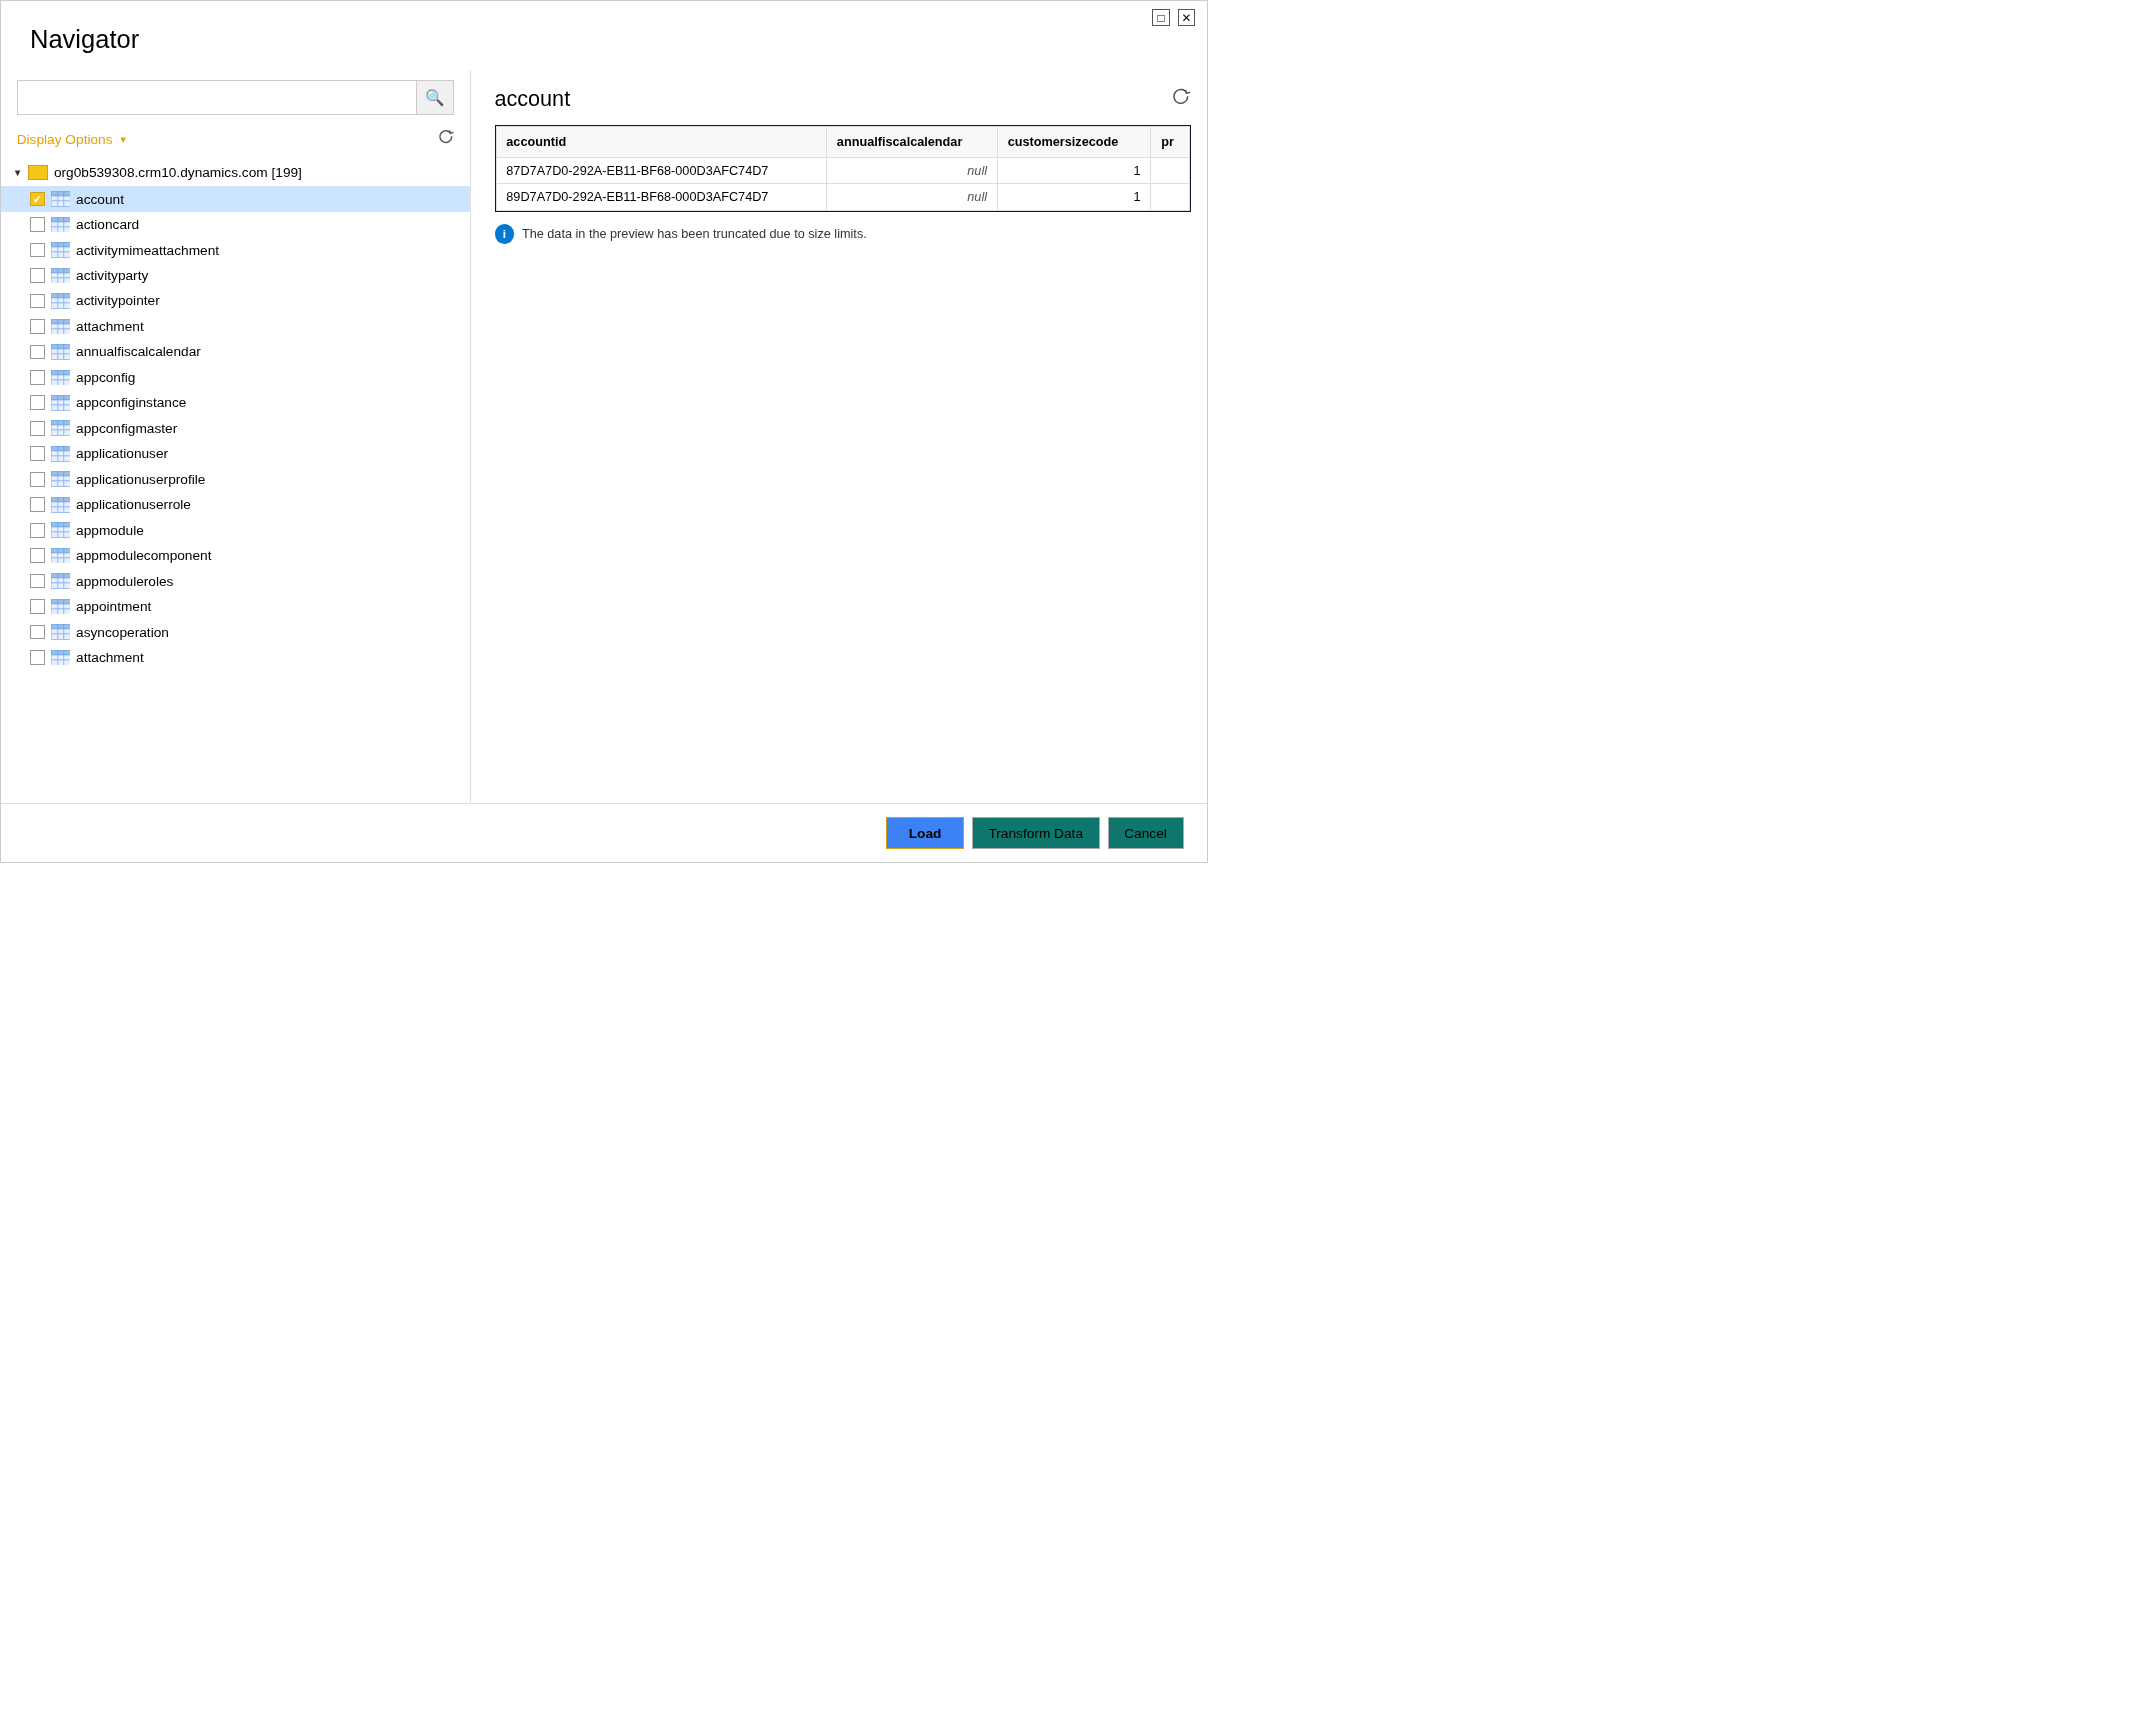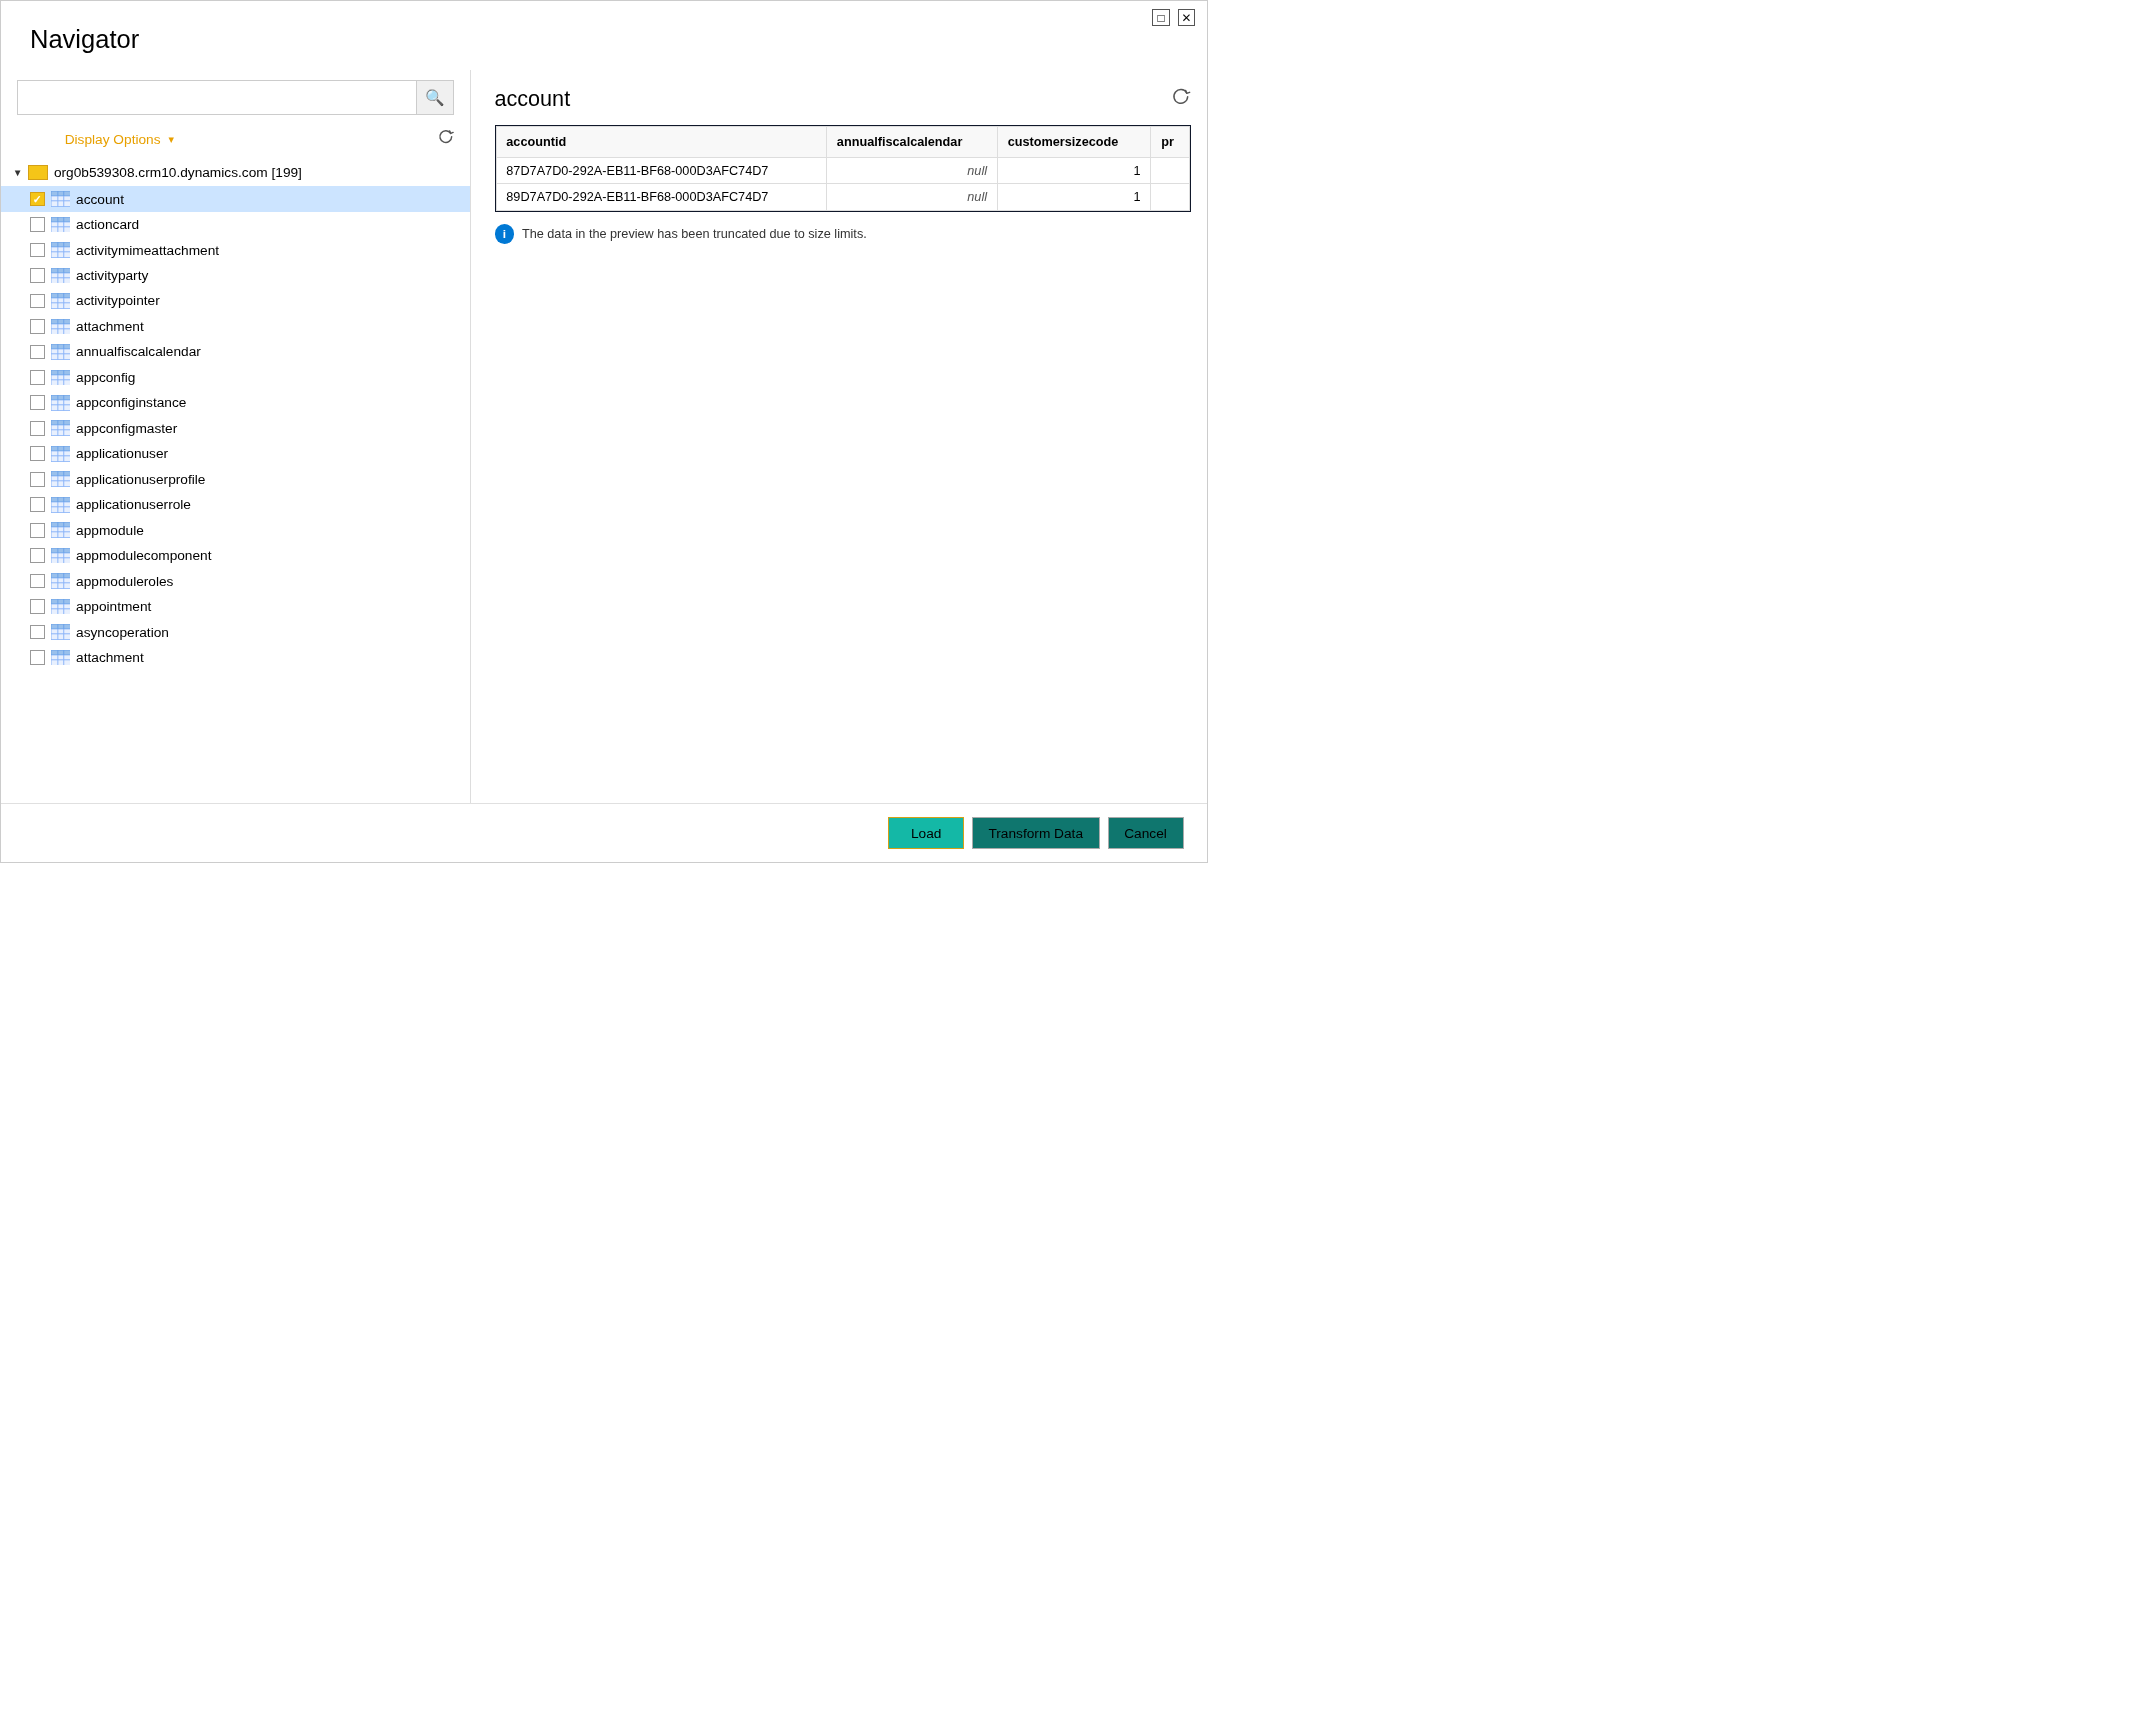--- a/index.html
+++ b/index.html
@@ -77,21 +77,20 @@
       font-size: 15.7px;
       color: #555;
     }
 
     
     .display-options {
       padding: 3.9px 15.7px 7.8px 15.7px;
       display: flex;
       align-items: center;
       gap: 8px;
-      margin-left: 48px;
     }
     .display-options-label {
       color: #e8a000;
       font-size: 13.7px;
       cursor: pointer;
     }
     .display-options-chevron {
       color: #e8a000;
       font-size: 10.8px;
       cursor: pointer;
@@ -309,25 +308,25 @@
       height: 59px;
       display: flex;
       align-items: center;
       justify-content: flex-end;
       gap: 7.8px;
       padding: 0 23.5px;
       border-top: 1px solid #e0e0e0;
       background: #fff;
     }
     .btn-load {
-      background: #14b8a6;
+      background: #3b82f6;
       border: 1px solid #d4a017;
       color: #000;
       font-size: 13.7px;
-      font-weight: 400;
+      font-weight: 700;
       padding: 7.8px 21.6px;
       cursor: pointer;
       font-family: inherit;
     }
     .btn-secondary {
       background: #0f766e;
       border: 1px solid #aaa;
       color: #000;
       font-size: 13.7px;
       padding: 7.8px 15.7px;

